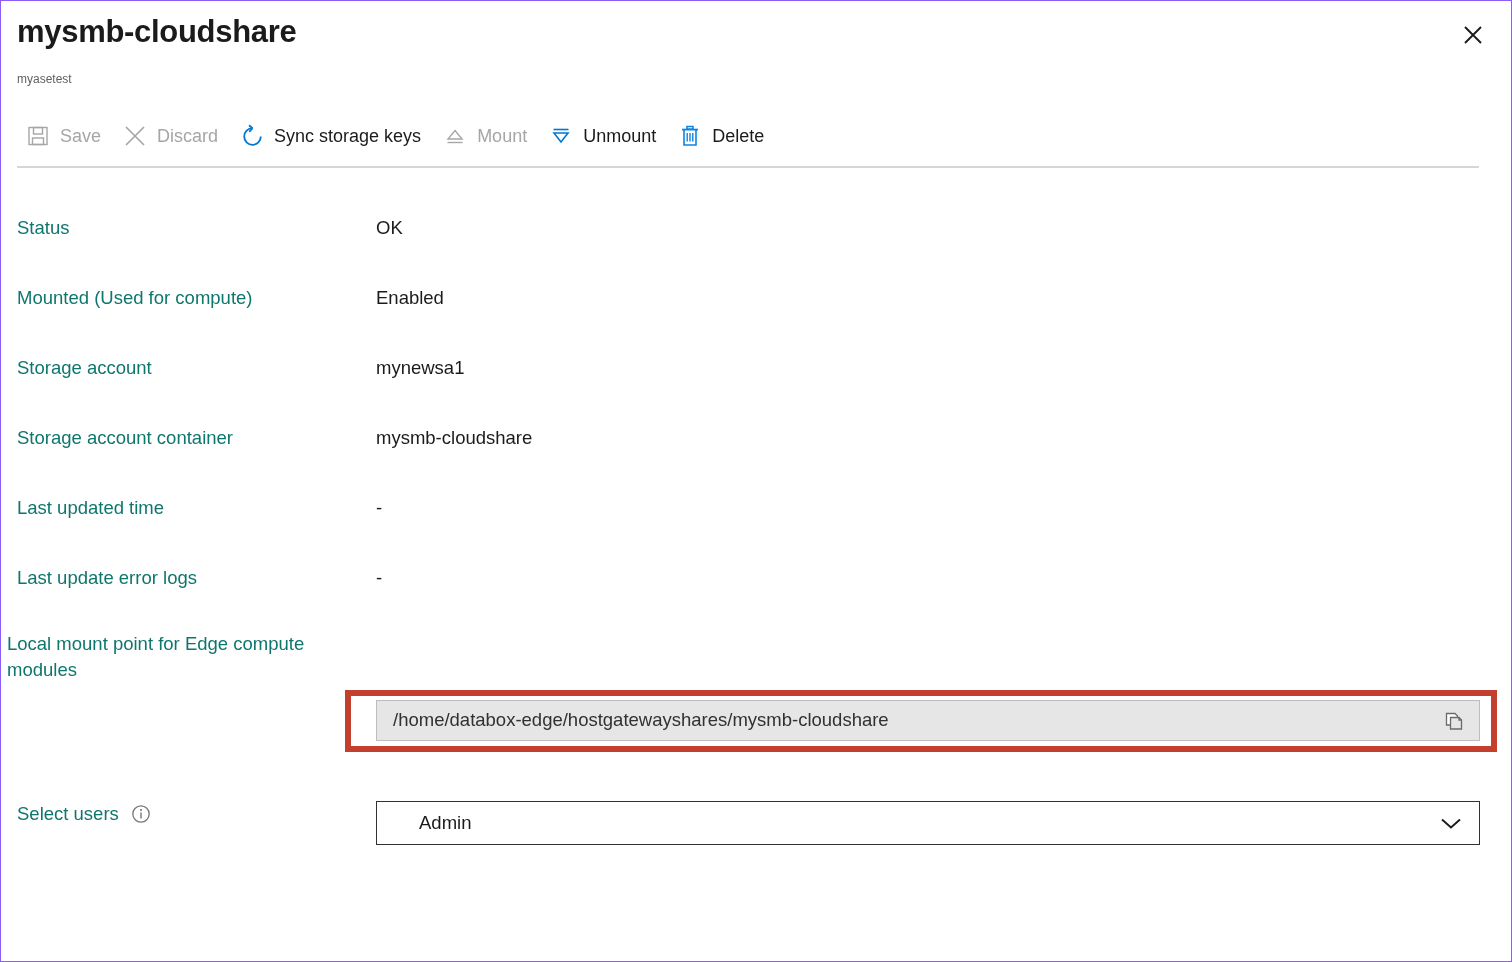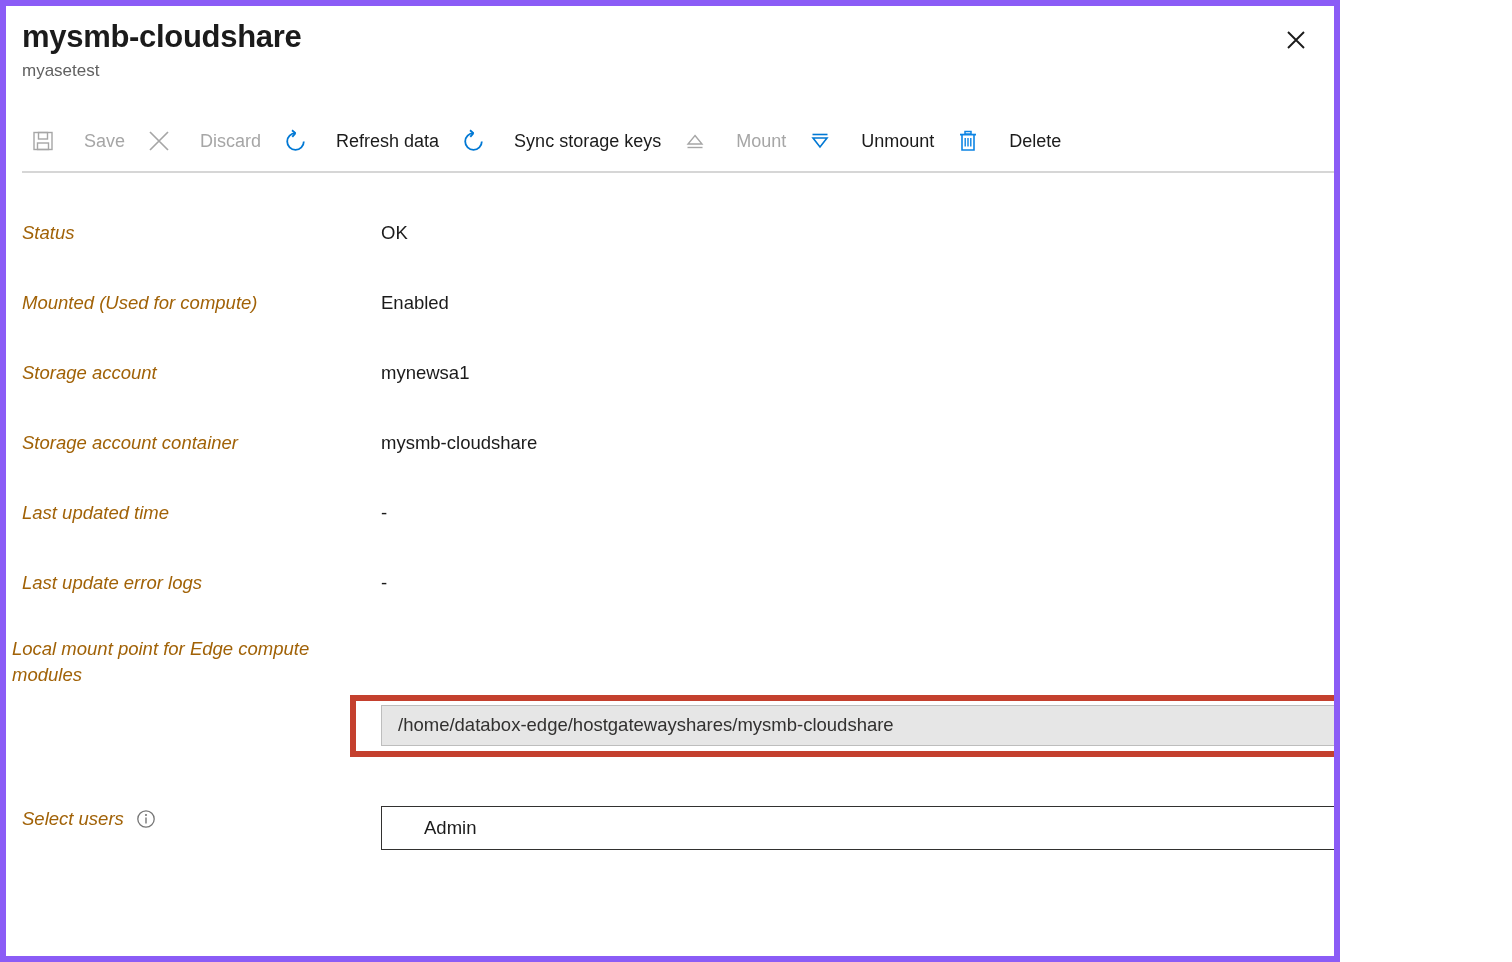--- a/index.html
+++ b/index.html
@@ -7,47 +7,47 @@
   html, body {
     width: 1512px;
     height: 962px;
     background: #ffffff;
     font-family: "Liberation Sans", sans-serif;
     overflow: hidden;
   }
 
   .blade {
     position: relative;
-    width: 1340px;
+    width: 1512px;
     height: 962px;
     background: #ffffff;
-    border: 6px solid #8b5cf6;
+    border: 1px solid #8b5cf6;
     overflow: hidden;
   }
 
   
   .header {
     position: absolute;
     left: 0; top: 0;
     width: 100%;
     padding: 12px 16px 0 16px;
   }
 
   .blade-title {
     font-size: 31px;
     font-weight: 600;
     color: #1b1b1b;
     letter-spacing: -0.3px;
     line-height: 1.22;
   }
 
   .blade-subtitle {
-    font-size: 17px;
+    font-size: 12px;
     color: #616161;
-    margin-top: 5px;
+    margin-top: 21px;
     line-height: 1.2;
   }
 
   .close-button {
     position: absolute;
     right: 16px;
     top: 12px;
     width: 44px;
     height: 44px;
     display: flex;
@@ -71,21 +71,20 @@
 
   .tb-item {
     display: flex;
     align-items: center;
     height: 44px;
     padding: 0 13px 0 8px;
     cursor: pointer;
     background: none;
     border: none;
     white-space: nowrap;
-    gap: 19px;
   }
   .tb-item.disabled { cursor: default; }
 
   .tb-icon {
     width: 26px;
     height: 26px;
     display: flex;
     align-items: center;
     justify-content: center;
     flex: none;
@@ -121,24 +120,23 @@
     display: flex;
     align-items: flex-start;
     height: 70px;
     padding-left: 16px;
   }
 
   .prop-label {
     width: 359px;
     flex: none;
     font-size: 18.5px;
-    color: #a16207;
+    color: #0f766e;
     line-height: 1.38;
     padding-top: 16px;
-    font-style: italic;
   }
 
   .prop-label-inline {
     display: flex;
   }
 
   .info-icon {
     margin-left: 11px;
     display: inline-flex;
     align-items: center;
@@ -270,29 +268,20 @@
 
     <button class="tb-item disabled">
       <span class="tb-icon">
         <svg width="26" height="26" viewBox="0 0 26 26">
           <path d="M4 4 L22 22 M22 4 L4 22" stroke="#a6a6a6" stroke-width="1.7" fill="none"></path>
         </svg>
       </span>
       <span class="tb-label">Discard</span>
     </button>
 
-    <button class="tb-item">
-      <span class="tb-icon">
-        <svg width="25" height="25" viewBox="0 0 25 25">
-          <path d="M12.5 4.2 A8.3 8.3 0 1 0 20.8 12.5" fill="none" stroke="#0078d4" stroke-width="1.8"></path>
-          <path d="M12.5 4.2 L9.0 1.3 M12.5 4.2 L9.3 7.9" fill="none" stroke="#0078d4" stroke-width="1.8"></path>
-        </svg>
-      </span>
-      <span class="tb-label">Refresh data</span>
-    </button>
 
     <button class="tb-item">
       <span class="tb-icon">
         <svg width="25" height="25" viewBox="0 0 25 25">
           <path d="M12.5 4.2 A8.3 8.3 0 1 0 20.8 12.5" fill="none" stroke="#0078d4" stroke-width="1.8"></path>
           <path d="M12.5 4.2 L9.0 1.3 M12.5 4.2 L9.3 7.9" fill="none" stroke="#0078d4" stroke-width="1.8"></path>
         </svg>
       </span>
       <span class="tb-label">Sync storage keys</span>
     </button>

